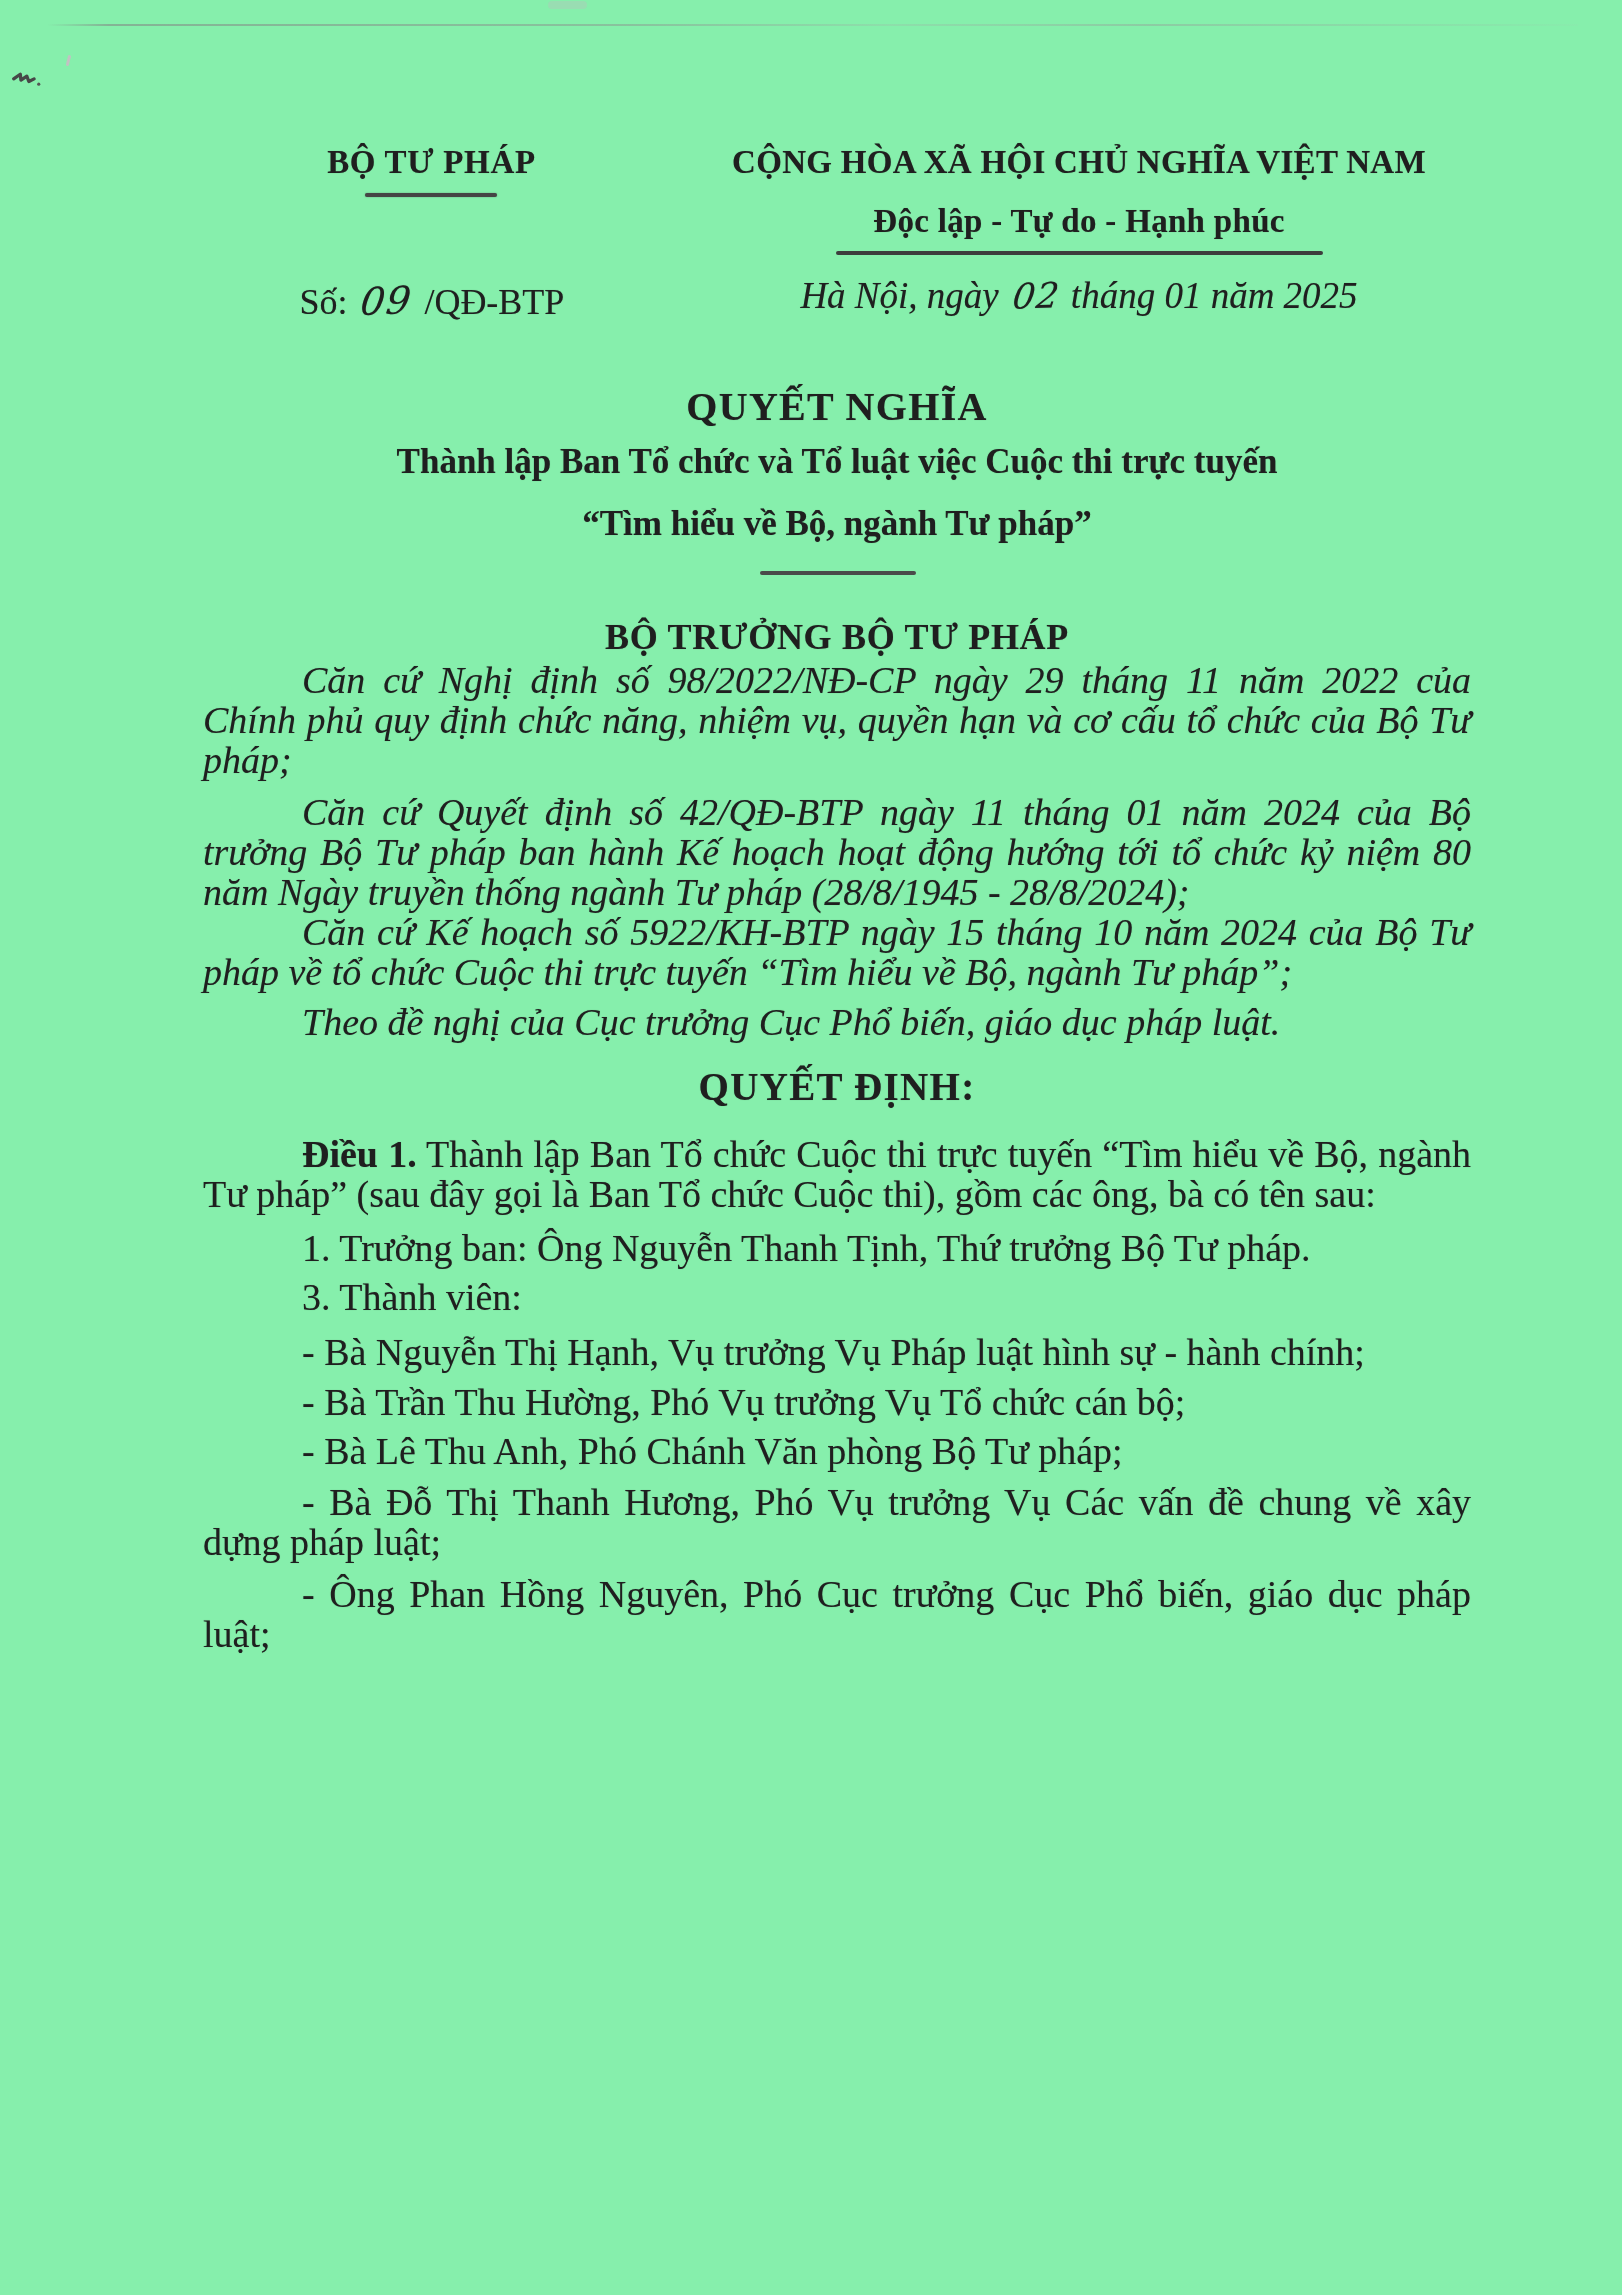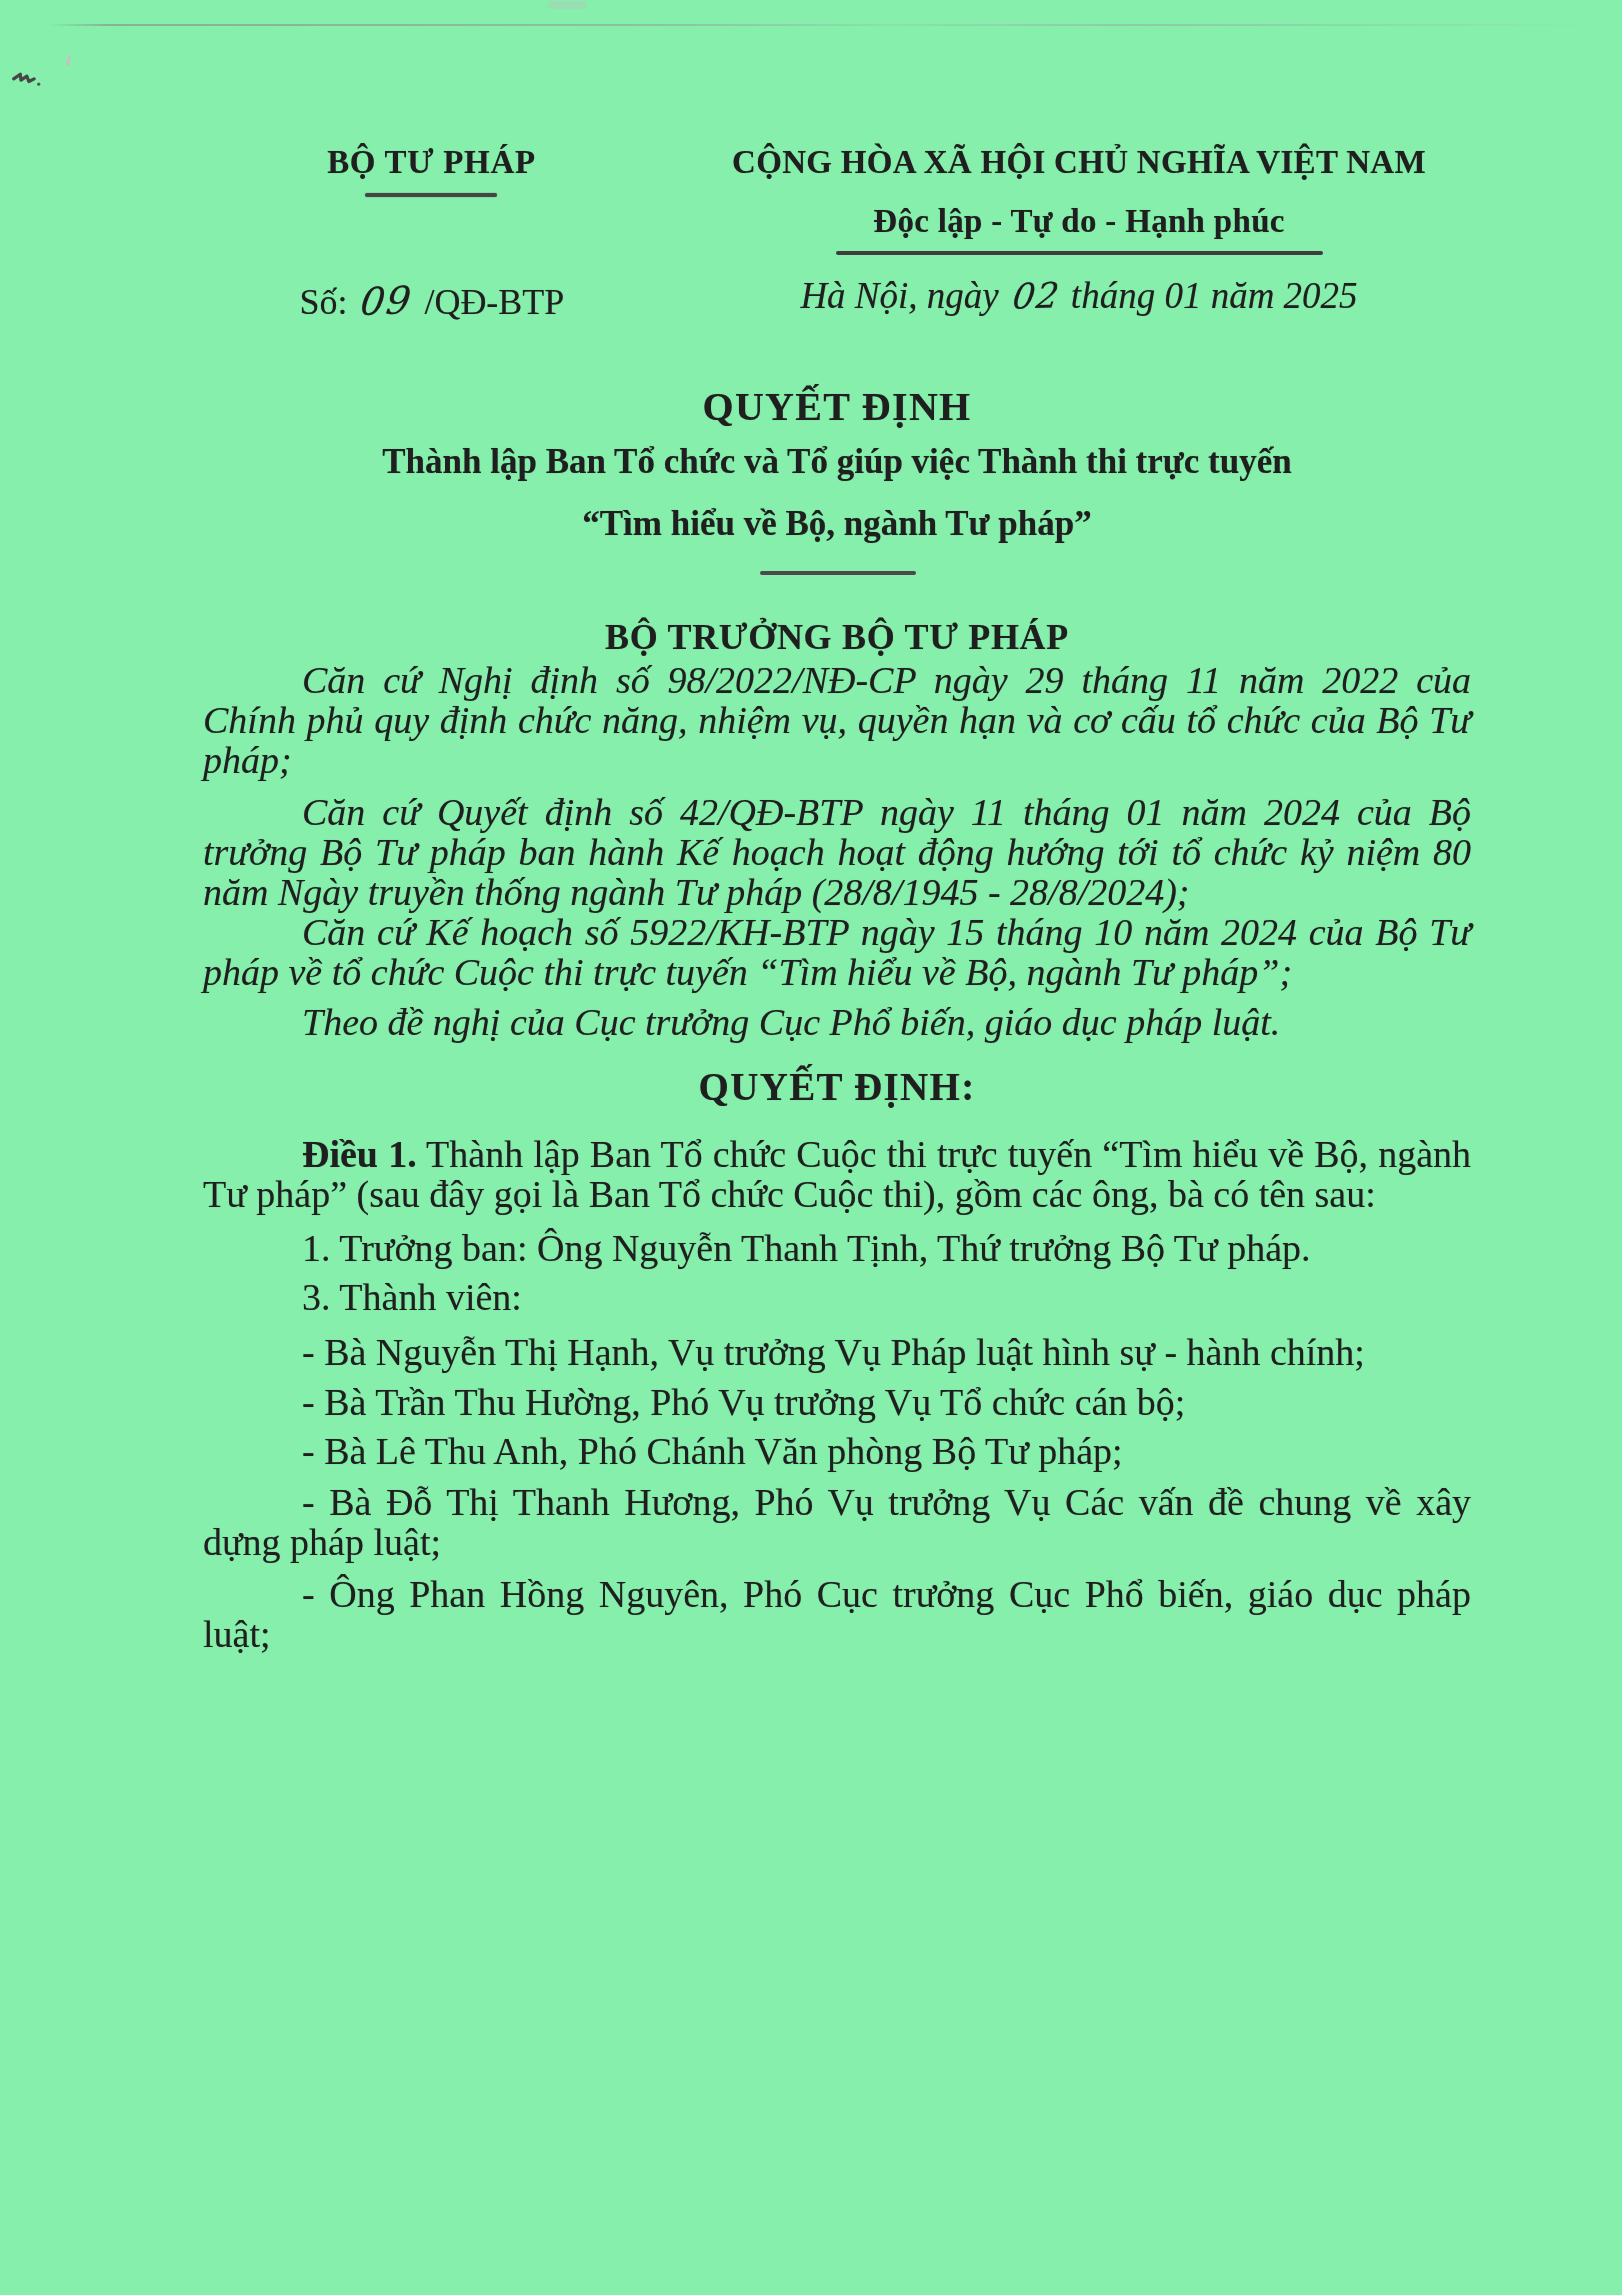--- a/index.html
+++ b/index.html
@@ -86,22 +86,22 @@
 
   <div class="abs ctr b soft national">CỘNG HÒA XÃ HỘI CHỦ NGHĨA VIỆT NAM</div>
   <div class="abs ctr b soft motto">Độc lập - Tự do - Hạnh phúc</div>
   <div class="abs motto-line"></div>
   <div class="abs ctr i soft dateline">
     <span>Hà Nội, ngày</span>
     <span class="handwritten hw-day">02</span>
     <span>tháng 01 năm 2025</span>
   </div>
 
-  <div class="abs ctr b soft t-head">QUYẾT ĐỊNH</div>
-  <div class="abs ctr b soft t-sub1">Thành lập Ban Tổ chức và Tổ giúp việc Thành thi trực tuyến</div>
+  <div class="abs ctr b soft t-head">QUYẾT NGHĨA</div>
+  <div class="abs ctr b soft t-sub1">Thành lập Ban Tổ chức và Tổ luật việc Cuộc thi trực tuyến</div>
   <div class="abs ctr b soft t-sub2">“Tìm hiểu về Bộ, ngành Tư pháp”</div>
   <div class="abs t-divider"></div>
   <div class="abs ctr b soft t-issuer">BỘ TRƯỞNG BỘ TƯ PHÁP</div>
 
   <div class="abs doc-body soft">
     <p class="i" style="margin-top:0">Căn cứ Nghị định số 98/2022/NĐ-CP ngày 29 tháng 11 năm 2022 của Chính phủ quy định chức năng, nhiệm vụ, quyền hạn và cơ cấu tổ chức của Bộ Tư pháp;</p>
     <p class="i" style="margin-top:11.8px">Căn cứ Quyết định số 42/QĐ-BTP ngày 11 tháng 01 năm 2024 của Bộ trưởng Bộ Tư pháp ban hành Kế hoạch hoạt động hướng tới tổ chức kỷ niệm 80 năm Ngày truyền thống ngành Tư pháp (28/8/1945 - 28/8/2024);</p>
     <p class="i" style="margin-top:0">Căn cứ Kế hoạch số 5922/KH-BTP ngày 15 tháng 10 năm 2024 của Bộ Tư pháp về tổ chức Cuộc thi trực tuyến “Tìm hiểu về Bộ, ngành Tư pháp”;</p>
     <p class="i" style="margin-top:10.5px">Theo đề nghị của Cục trưởng Cục Phổ biến, giáo dục pháp luật.</p>
 

